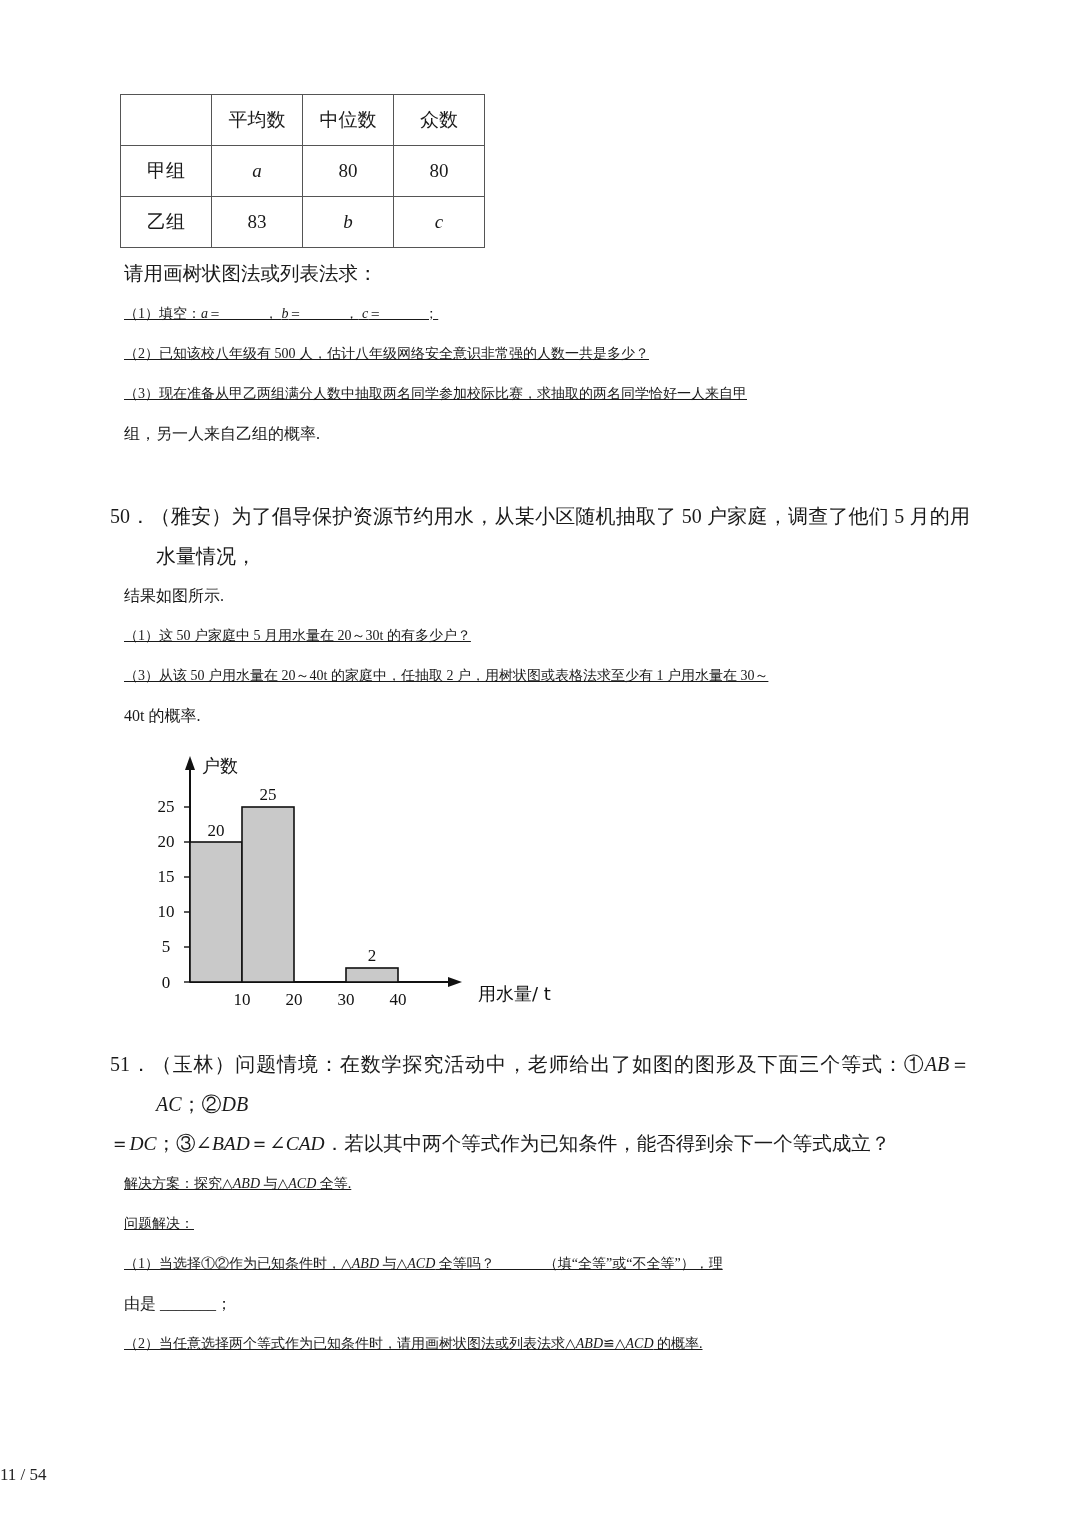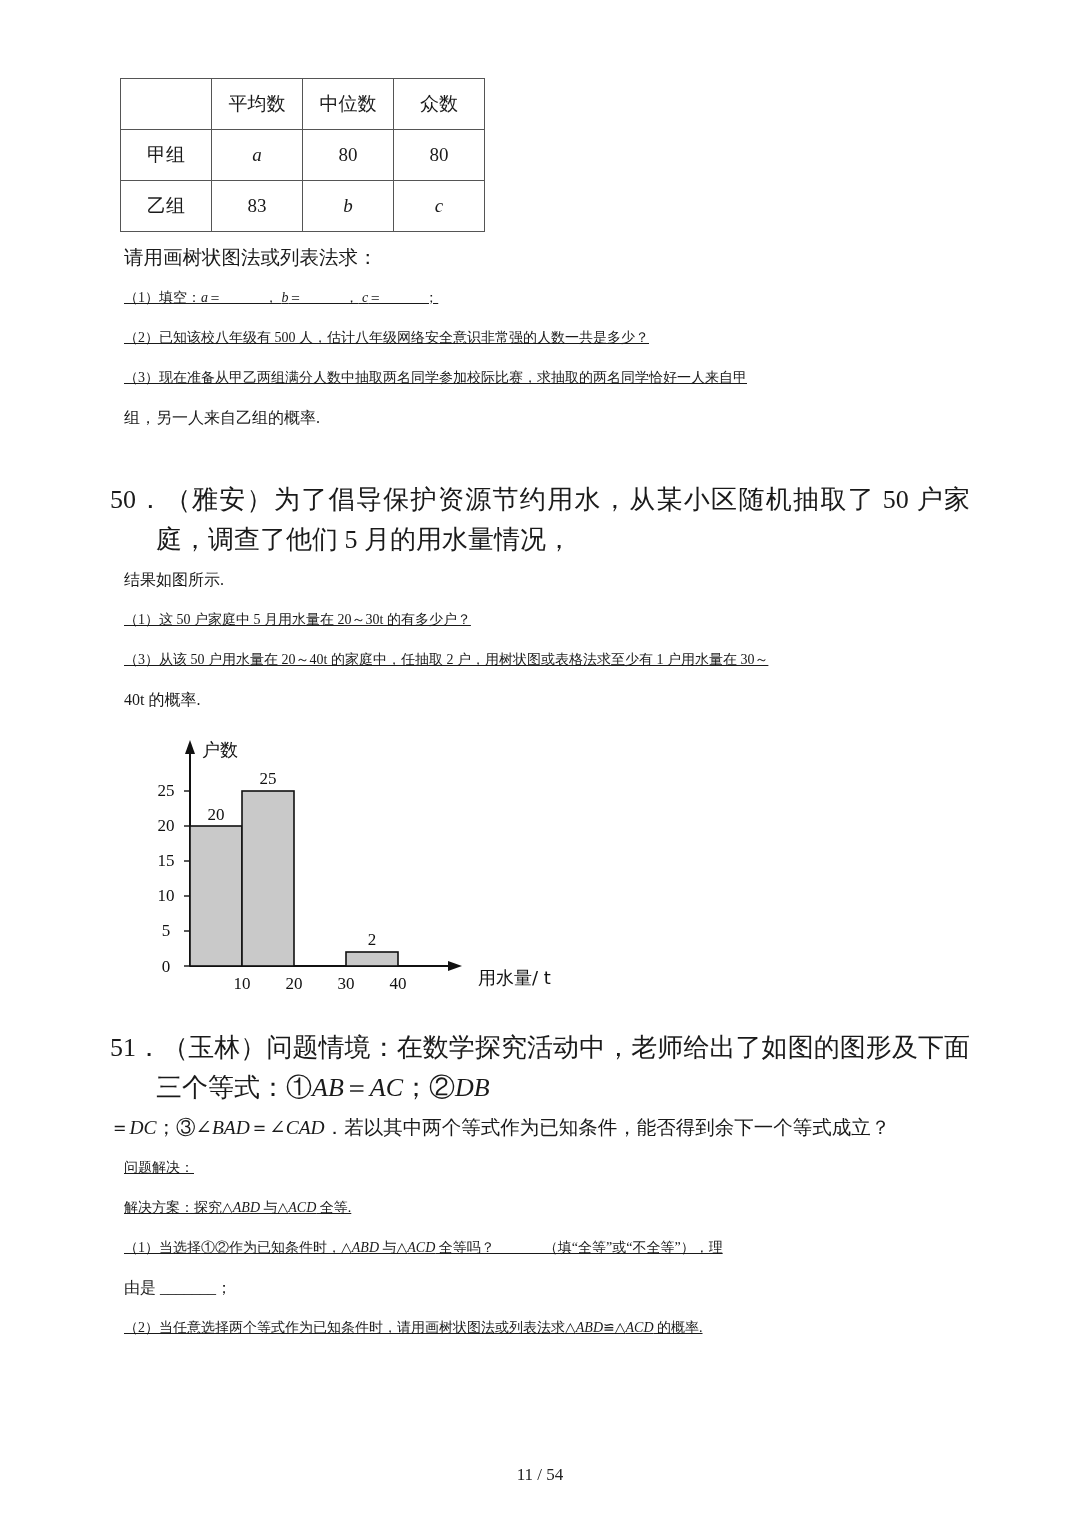--- a/index.html
+++ b/index.html
@@ -18,21 +18,21 @@
     position: relative;
     width: 1080px;
     height: 1527px;
     box-sizing: border-box;
     padding: 60px 110px 40px 110px;
   }
 
   
   .stat-table {
     border-collapse: collapse;
-    margin: 18px 0 0 10px;
+    margin: 34px 0 0 10px;
     font-size: 19px;
   }
   .stat-table td {
     border: 1px solid #555;
     width: 88px;
     height: 48px;
     text-align: center;
     vertical-align: middle;
     font-family: "Liberation Serif", serif;
   }
@@ -45,21 +45,21 @@
   
   .para {
     font-size: 19.5px;
     line-height: 40px;
     margin: 0;
     text-align: justify;
   }
   .para.indent { text-indent: 0; padding-left: 14px; }
   .q-block { margin-top: 6px; }
   .q-head {
-    font-size: 26px;
+    font-size: 20px;
     line-height: 40px;
     margin: 0;
     text-align: justify;
   }
   .hang {
     padding-left: 46px;
     text-indent: -46px;
   }
   .sub {
     padding-left: 14px;
@@ -88,21 +88,20 @@
     height: 270px;
   }
   .chart-wrap svg { display: block; }
 
   
   .footer {
     position: absolute;
     bottom: 42px;
     left: 0;
     width: 1080px;
-    text-align: center;
     font-size: 17px;
     font-family: "Liberation Serif", serif;
     color: #222;
   }
 </style>
 </head>
 <body>
 
 <div class="page">
 
@@ -203,25 +202,25 @@
 
   <div class="gap-md"></div>
 
   <div class="q-block">
     <p class="q-head hang">
       <span>51．</span><span>（玉林）</span><span>问题情境：在数学探究活动中，老师给出了如图的图形及下面三个等式：①</span><i>AB</i><span>＝</span><i>AC</i><span>；②</span><i>DB</i>
     </p>
     <p class="para">
       <span>＝</span><i>DC</i><span>；③∠</span><i>BAD</i><span>＝∠</span><i>CAD</i><span>．若以其中两个等式作为已知条件，能否得到余下一个等式成立？</span>
     </p>
+    <p class="sub">
+      <span>解决方案：探究△</span><i>ABD</i><span> 与△</span><i>ACD</i><span> 全等.</span>
+    </p>
     <p class="sub">问题解决：</p>
     <p class="sub">
-      <span>解决方案：探究△</span><i>ABD</i><span> 与△</span><i>ACD</i><span> 全等.</span>
-    </p>
-    <p class="sub">
       <span>（1）当选择①②作为已知条件时，△</span><i>ABD</i><span> 与△</span><i>ACD</i><span> 全等吗？_______（填“全等”或“不全等”），理</span>
     </p>
     <p class="sub2">由是 _______；</p>
     <p class="sub">
       <span>（2）当任意选择两个等式作为已知条件时，请用画树状图法或列表法求△</span><i>ABD</i><span>≌△</span><i>ACD</i><span> 的概率.</span>
     </p>
   </div>
 
   <div class="footer">11 / 54</div>
 

